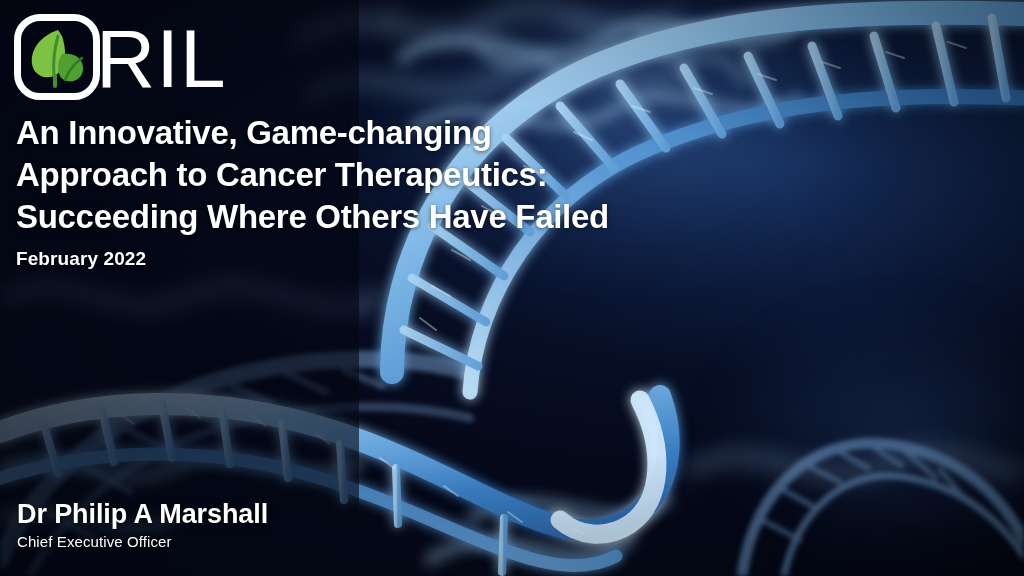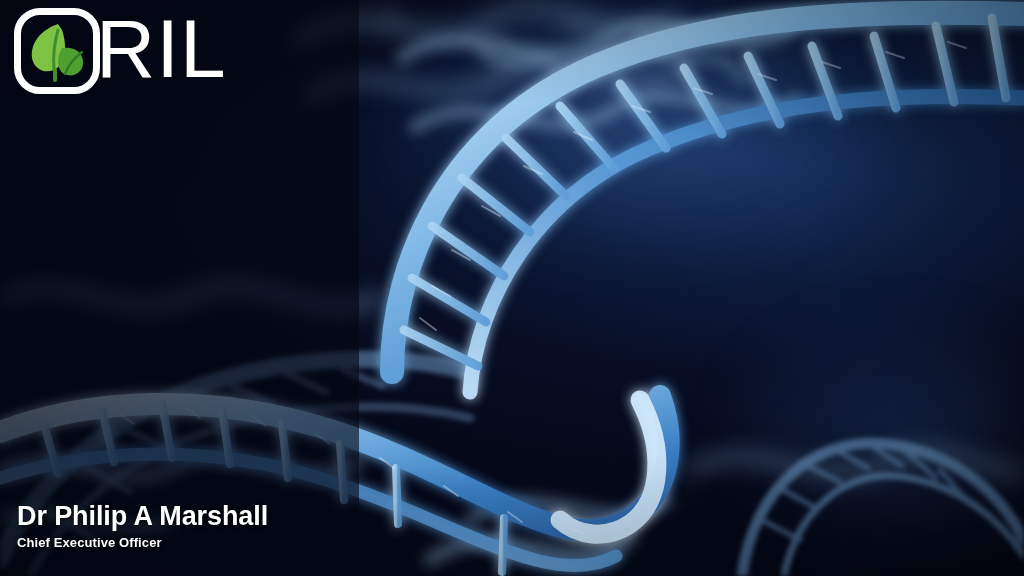--- a/index.html
+++ b/index.html
@@ -50,21 +50,21 @@
     position:absolute; left:0; top:0;
     width:359px; height:576px;
     background:rgba(4,7,20,.62);
   }
 
   
   .content { position:absolute; inset:0; }
 
   #logo {
     position:absolute; left:14px; top:8px;
-    display:flex; align-items:flex-start; height:92px;
+    display:flex; align-items:flex-end; height:92px;
   }
   #logo-mark {
     position:relative;
     width:86px; height:86px;
     flex:0 0 auto;
   }
   #logo-mark .ring {
     position:absolute; inset:0;
     border:7px solid #ffffff;
     border-radius:26px;
@@ -112,22 +112,22 @@
   #speaker-name {
     color:#ffffff;
     font-size:27px;
     font-weight:bold;
     letter-spacing:-.1px;
     text-shadow:0 1px 5px rgba(0,0,0,.7);
   }
   #speaker-role {
     margin-top:3px;
     color:#ffffff;
-    font-size:13px;
-    font-weight:bold;
+    font-size:15px;
+    font-weight:normal;
     letter-spacing:.1px;
     text-shadow:0 1px 5px rgba(0,0,0,.7);
   }
 </style>
 </head>
 <body>
 
 <div id="slide">
 
   <div class="bg-layer bg-base"></div>
@@ -301,20 +301,26 @@
 
           <path d="M34,28 C48,26 56,34 55,44 C54,53 45,58 36,54 C29,50 28,38 34,28 Z" fill="#4f9f31"></path>
           <path d="M54,32 C46,38 40,46 37,54" stroke="#2f7a22" stroke-width="2.4" fill="none" stroke-linecap="round"></path>
         </svg>
       </div>
       <div id="logo-word">
         <span>R</span><span>I</span><span>L</span>
       </div>
     </div>
 
+    <div id="title-block">
+      <div class="title-line">An Innovative, Game-changing</div>
+      <div class="title-line">Approach to Cancer Therapeutics:</div>
+      <div class="title-line">Succeeding Where Others Have Failed</div>
+      <div id="slide-date">February 2022</div>
+    </div>
 
     <div id="speaker-block">
       <div id="speaker-name">Dr Philip A Marshall</div>
       <div id="speaker-role">Chief Executive Officer</div>
     </div>
 
   </div>
 </div>
 
 </body></html>

